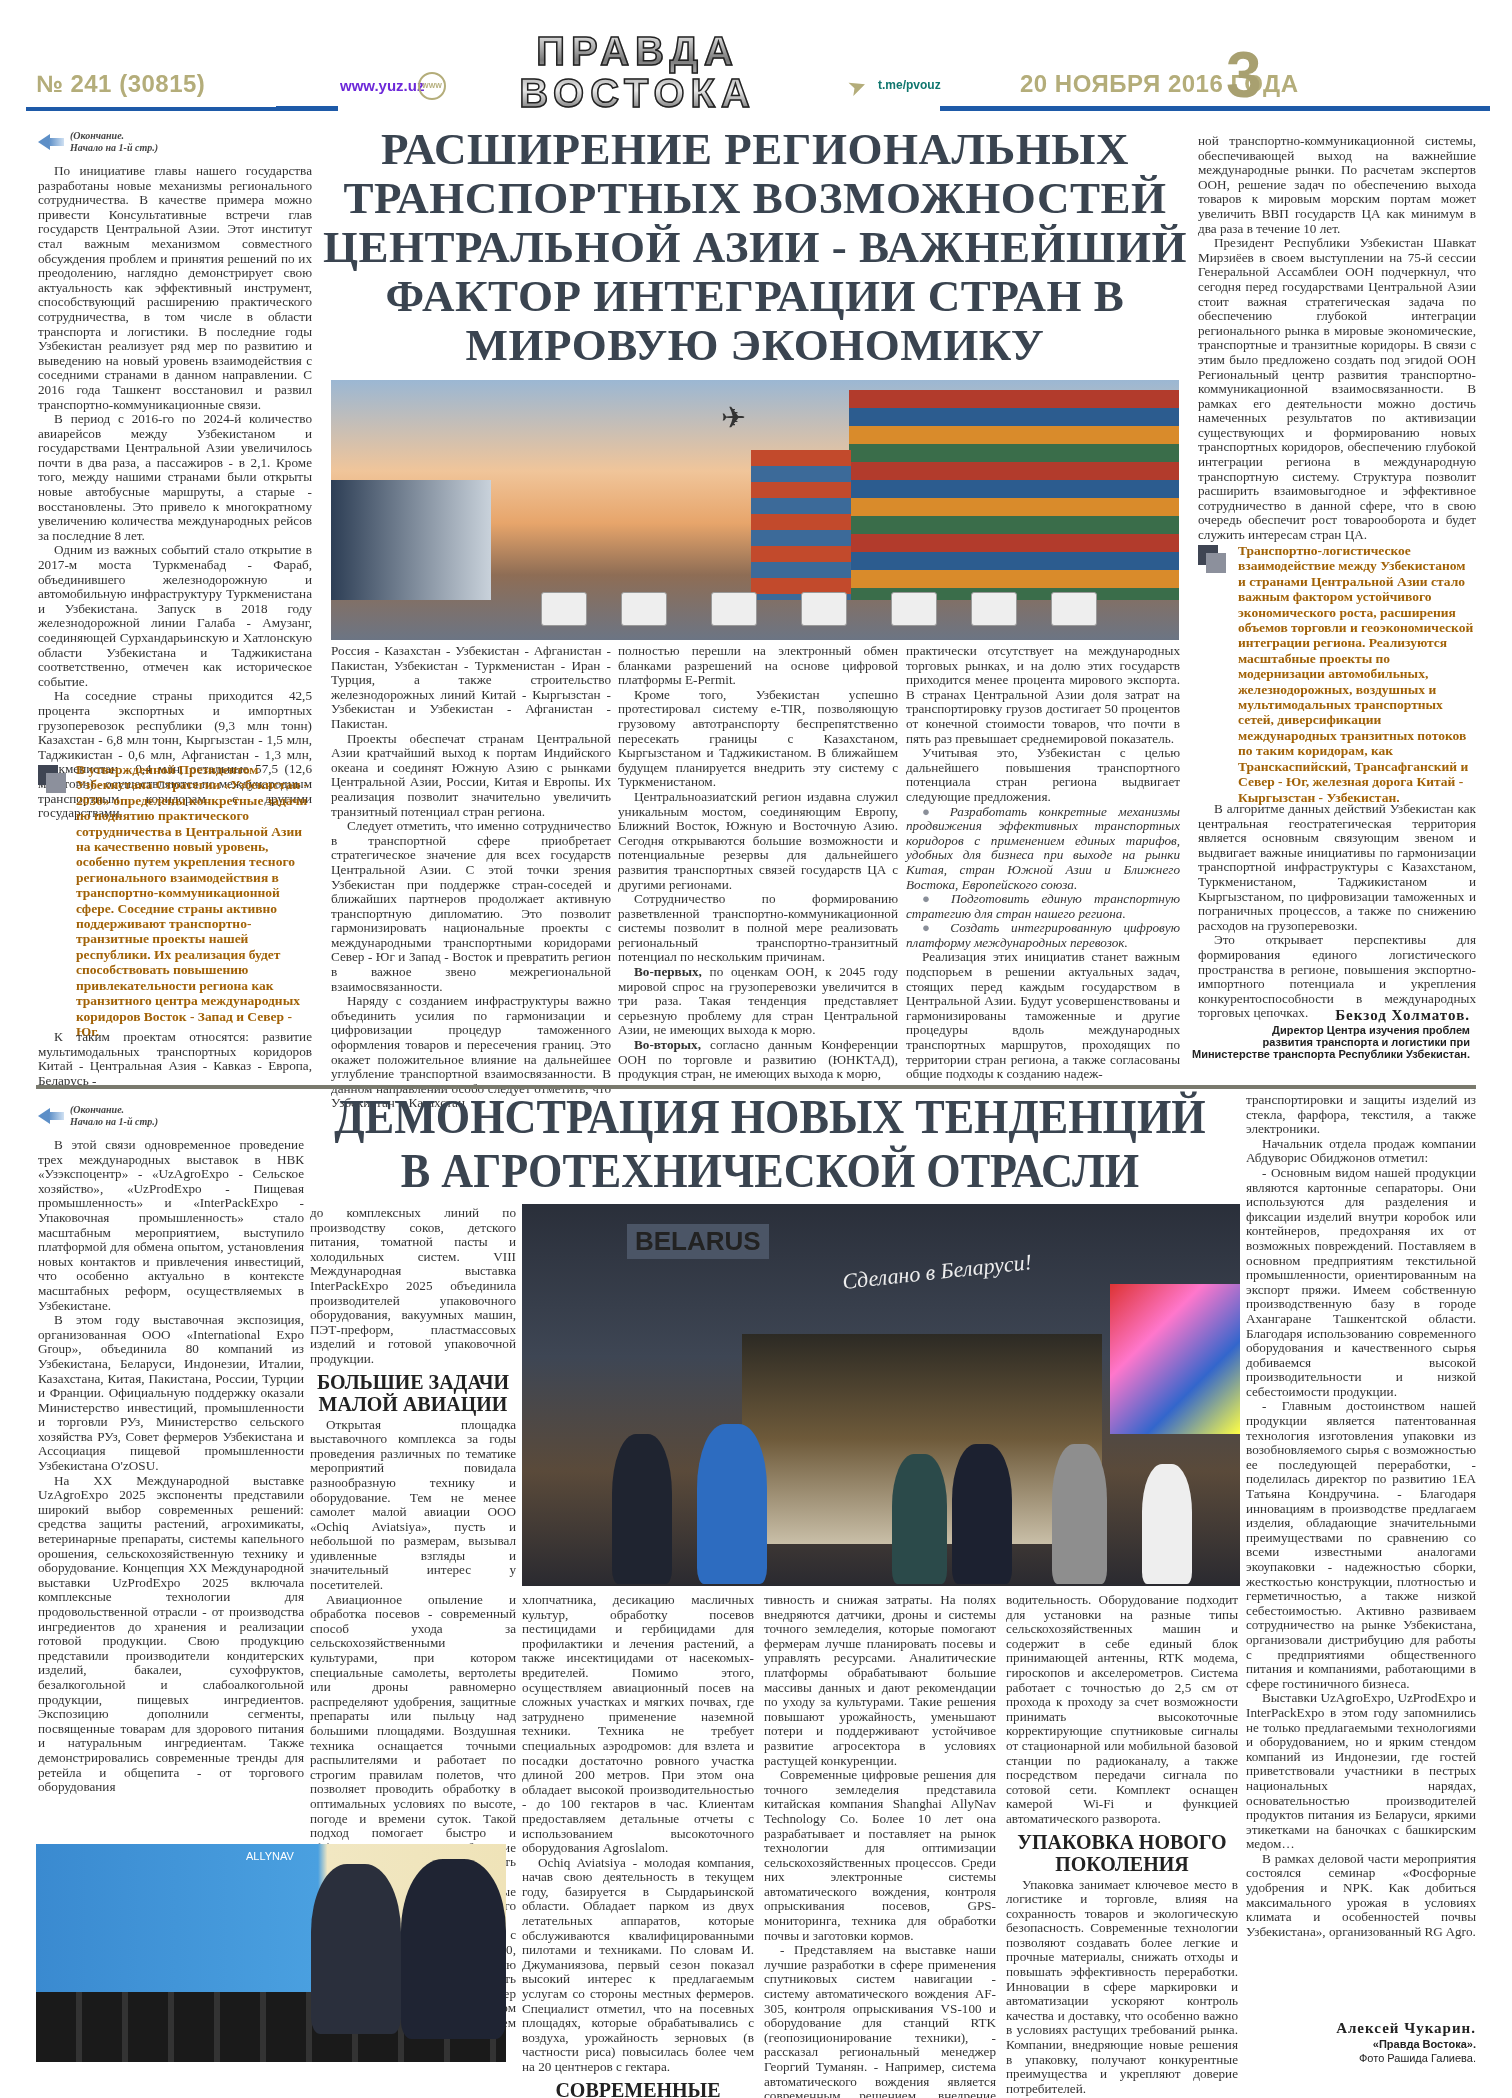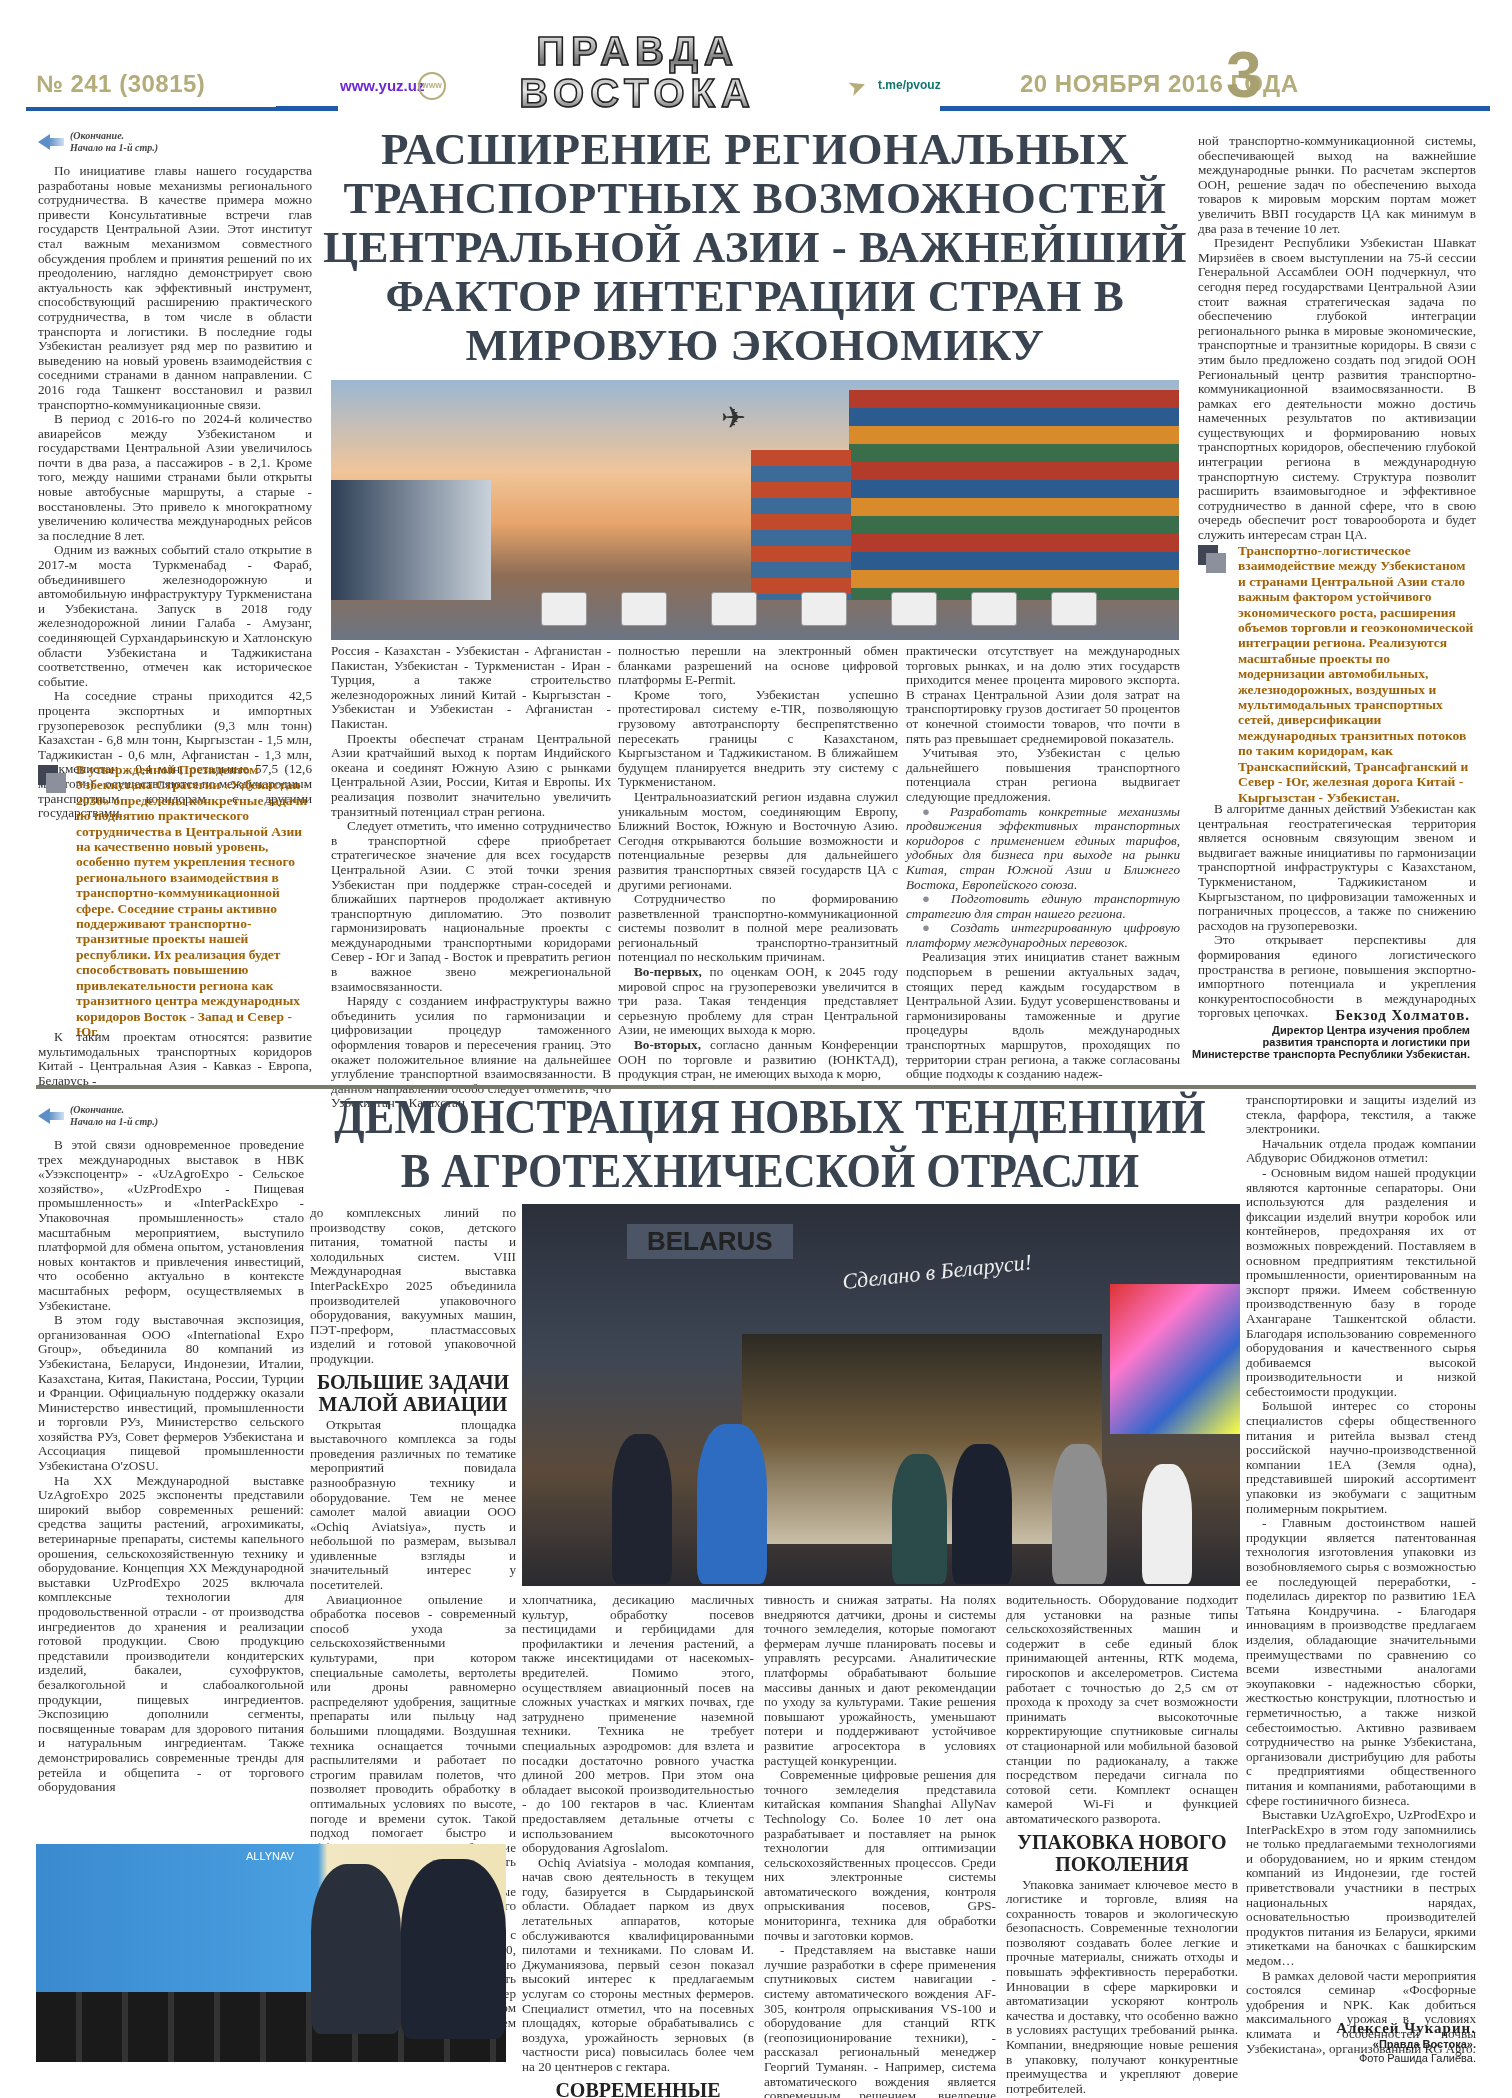--- a/index.html
+++ b/index.html
@@ -43,21 +43,21 @@
   .pull-icon::after { content: ""; position: absolute; left: 8px; top: 8px; width: 20px; height: 20px; background: #8c909c; }
 
   .sign-name { position: absolute; font-weight: bold; font-size: 15px; letter-spacing: 1px; color: #222; text-align: right; }
   .sign-role { position: absolute; font-family: "Liberation Sans", sans-serif; font-weight: bold; font-size: 11px; line-height: 12px; color: #222; text-align: right; }
 
   .divider { position: absolute; left: 36px; top: 1085px; width: 1440px; height: 4px; background: #7a7a6e; }
 
   .subhead { font-weight: bold; text-align: center; font-size: 20px; line-height: 22px; color: #222; margin: 4px 0 3px; text-indent: 0 !important; }
 
   .expo-photo { position: absolute; left: 522px; top: 1204px; width: 718px; height: 382px; overflow: hidden; background: linear-gradient(180deg,#2a2f3a 0%,#3e4654 40%,#5a4a3a 70%,#2a2a30 100%); }
-  .expo-photo .sign { position: absolute; left: 105px; top: 20px; font-family: "Liberation Sans", sans-serif; font-weight: bold; font-size: 26px; color: #222; background: #4b5566; padding: 2px 20px; }
+  .expo-photo .sign { position: absolute; left: 105px; top: 20px; font-family: "Liberation Sans", sans-serif; font-weight: bold; font-size: 26px; color: #222; background: #4b5566; padding: 2px 8px; }
   .expo-photo .script { position: absolute; left: 320px; top: 55px; font-style: italic; font-size: 22px; color: #eee; transform: rotate(-6deg); }
   .expo-photo .lit { position: absolute; left: 220px; top: 130px; width: 360px; height: 210px; background: linear-gradient(180deg,#2c2a24,#6e5a3a 50%,#c9bfa8); }
   .expo-photo .screen { position: absolute; right: 0; top: 80px; width: 130px; height: 150px; background: linear-gradient(135deg,#d33,#f7c,#36c,#ff4); }
 
   .gnss-photo { position: absolute; left: 36px; top: 1844px; width: 470px; height: 218px; overflow: hidden; background: linear-gradient(90deg,#3a8ad0 0%,#4aa0e0 60%,#f1e7c2 62%,#efe3b8 100%); }
   .gnss-photo .boards { position: absolute; left: 0; bottom: 0; width: 100%; height: 70px; background: repeating-linear-gradient(90deg,#1a1a1a 0 40px,#333 40px 46px); }
   .gnss-photo .brand { position: absolute; left: 210px; top: 6px; font-family: "Liberation Sans", sans-serif; font-size: 11px; color: #fff; }
   .person { position: absolute; border-radius: 40% 40% 10% 10%; }
 </style>
 </head>
@@ -215,21 +215,20 @@
     <p class="noind">водительность. Оборудование подходит для установки на разные типы сельскохозяйственных машин и содержит в себе единый блок принимающей антенны, RTK модема, гироскопов и акселерометров. Система работает с точностью до 2,5 см от прохода к проходу за счет возможности принимать высокоточные корректирующие спутниковые сигналы от стационарной или мобильной базовой станции по радиоканалу, а также посредством передачи сигнала по сотовой сети. Комплект оснащен камерой Wi-Fi и функцией автоматического разворота.</p>
     <div class="subhead">УПАКОВКА НОВОГО ПОКОЛЕНИЯ</div>
     <p>Упаковка занимает ключевое место в логистике и торговле, влияя на сохранность товаров и экологическую безопасность. Современные технологии позволяют создавать более легкие и прочные материалы, снижать отходы и повышать эффективность переработки. Инновации в сфере маркировки и автоматизации ускоряют контроль качества и доставку, что особенно важно в условиях растущих требований рынка. Компании, внедряющие новые решения в упаковку, получают конкурентные преимущества и укрепляют доверие потребителей.</p>
     <p>Совместное узбекско-турецкое предприятие Ekeler paper and plastic packaging занимается выпуском разной упаковки из картона, используемой для хранения,</p>
   </div>
 
   <div class="col" style="left:1246px;top:1093px;width:230px;">
     <p class="noind">транспортировки и защиты изделий из стекла, фарфора, текстиля, а также электроники.</p>
     <p>Начальник отдела продаж компании Абдуворис Обиджонов отметил:</p>
     <p>- Основным видом нашей продукции являются картонные сепараторы. Они используются для разделения и фиксации изделий внутри коробок или контейнеров, предохраняя их от возможных повреждений. Поставляем в основном предприятиям текстильной промышленности, ориентированным на экспорт пряжи. Имеем собственную производственную базу в городе Ахангаране Ташкентской области. Благодаря использованию современного оборудования и качественного сырья добиваемся высокой производительности и низкой себестоимости продукции.</p>
-    <p>Большой интерес со стороны специалистов сферы общественного питания и ритейла вызвал стенд российской научно-производственной компании 1EA (Земля одна), представившей широкий ассортимент упаковки из экобумаги с защитным полимерным покрытием.</p>
     <p>- Главным достоинством нашей продукции является патентованная технология изготовления упаковки из возобновляемого сырья с возможностью ее последующей переработки, - поделилась директор по развитию 1EA Татьяна Кондручина. - Благодаря инновациям в производстве предлагаем изделия, обладающие значительными преимуществами по сравнению со всеми известными аналогами экоупаковки - надежностью сборки, жесткостью конструкции, плотностью и герметичностью, а также низкой себестоимостью. Активно развиваем сотрудничество на рынке Узбекистана, организовали дистрибуцию для работы с предприятиями общественного питания и компаниями, работающими в сфере гостиничного бизнеса.</p>
     <p>Выставки UzAgroExpo, UzProdExpo и InterPackExpo в этом году запомнились не только предлагаемыми технологиями и оборудованием, но и ярким стендом компаний из Индонезии, где гостей приветствовали участники в пестрых национальных нарядах, основательностью производителей продуктов питания из Беларуси, яркими этикетками на баночках с башкирским медом…</p>
     <p>В рамках деловой части мероприятия состоялся семинар «Фосфорные удобрения и NPK. Как добиться максимального урожая в условиях климата и особенностей почвы Узбекистана», организованный RG Agro.</p>
   </div>
   <div class="sign-name" style="left:1246px;top:2020px;width:230px;">Алексей Чукарин.</div>
   <div class="sign-role" style="left:1246px;top:2038px;width:230px;">«Правда Востока».</div>
   <div class="sign-role" style="left:1246px;top:2052px;width:230px;font-weight:normal;">Фото Рашида Галиева.</div>
 
   <div class="gnss-photo">
     <div class="brand">ALLYNAV</div>

